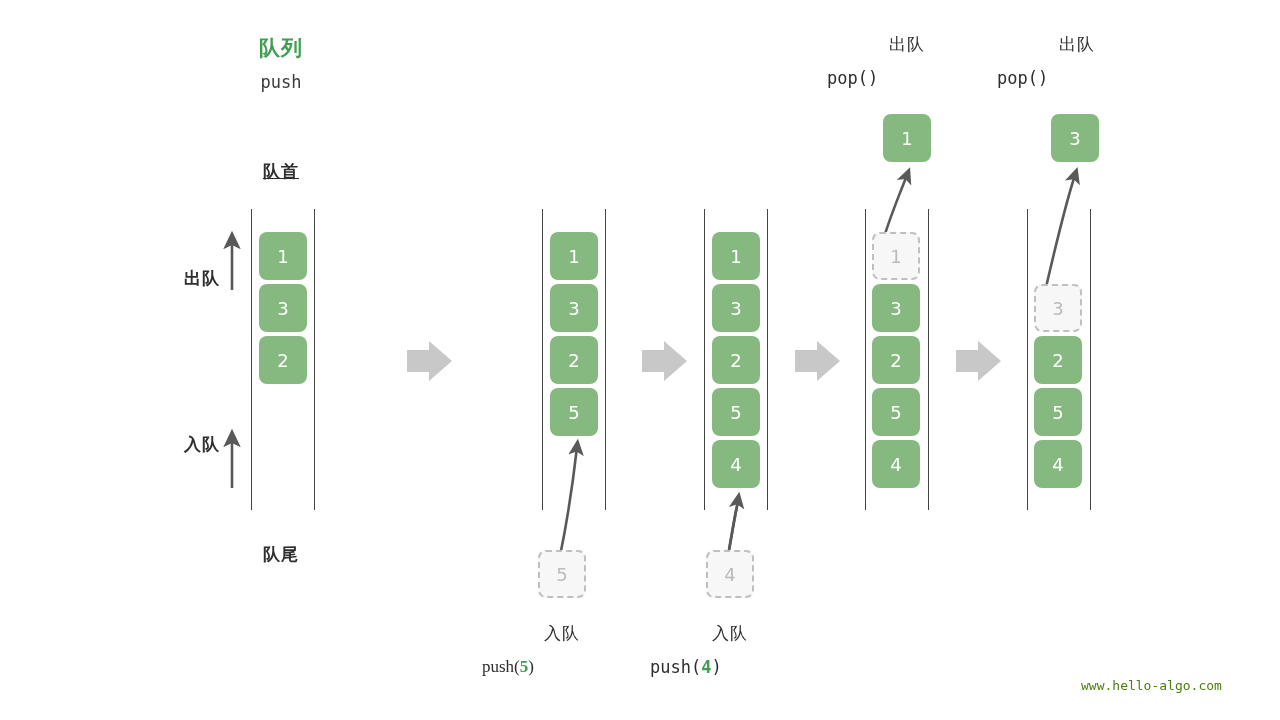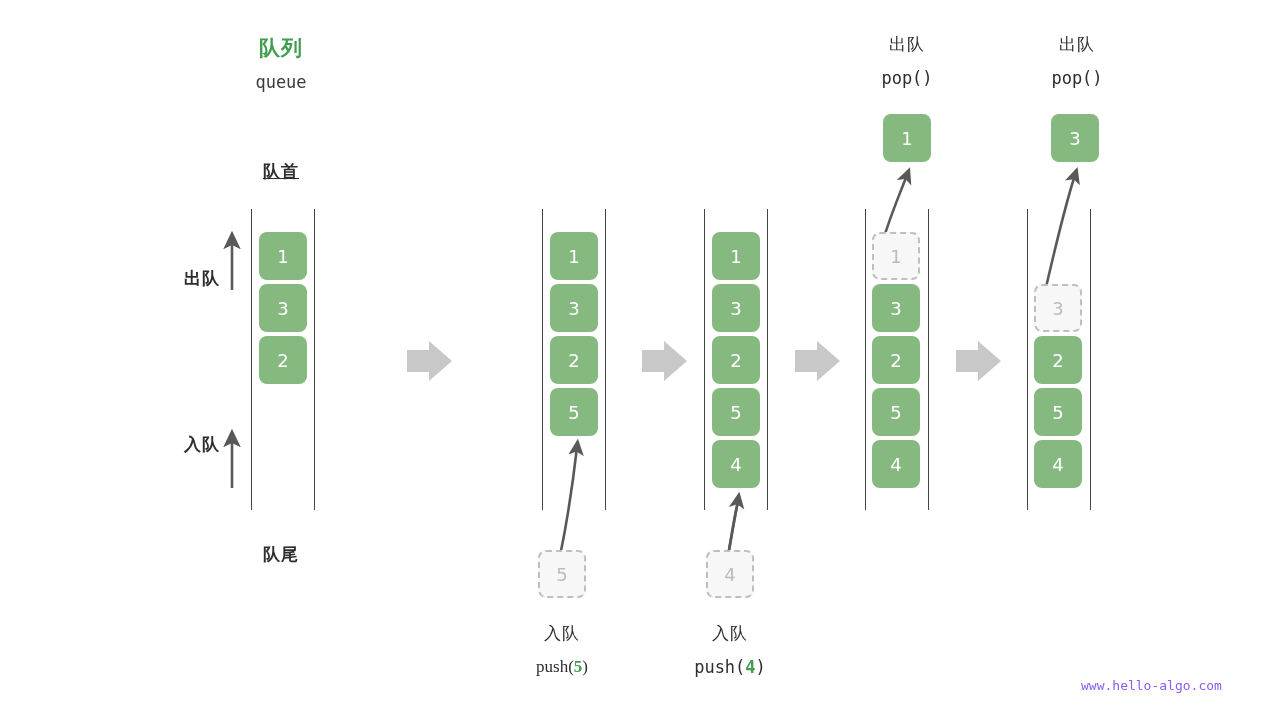--- a/index.html
+++ b/index.html
@@ -26,26 +26,26 @@
   }
   .label-bold{
     font-size:17px;font-weight:bold;color:#2e2e2e;
     text-align:center;white-space:nowrap;letter-spacing:1px;
   }
   .op-cn{
     font-size:17px;color:#2e2e2e;text-align:center;white-space:nowrap;
     letter-spacing:1px;
   }
   .op-code{
-    font-size:17px;color:#2e2e2e;text-align:center;white-space:nowrap;
+    font-size:17px;color:#2e2e2e;text-align:left;white-space:nowrap;
     font-family:"DejaVu Sans Mono","Liberation Mono",monospace;
   }
   .op-code .arg{color:#3f9e50;font-weight:bold;}
   .watermark{
-    font-size:13px;color:#8b5cf6;white-space:nowrap;
+    font-size:13px;color:#4d7c0f;white-space:nowrap;
     font-family:"DejaVu Sans Mono","Liberation Mono",monospace;
   }
 
   
   .rail{
     position:absolute;width:1px;background:#444444;
   }
 
   
   .cell{
@@ -115,21 +115,21 @@
     </g>
     <g>
       <path d="M780,350 L802,350 L802,341 L825,361 L802,381 L802,372 L780,372 Z" fill="#c8c8c8"></path>
     </g>
     <g>
       <path d="M941,350 L963,350 L963,341 L986,361 L963,381 L963,372 L941,372 Z" fill="#c8c8c8"></path>
     </g>
   </svg>
 
   <div class="abs title-cn" style="left:186px;top:34px;width:160px;">队列</div>
-  <div class="abs title-en" style="left:186px;top:72px;width:160px;">queue</div>
+  <div class="abs title-en" style="left:186px;top:72px;width:160px;">push</div>
 
   <div class="abs label-bold" style="left:186px;top:160px;width:160px;text-decoration:underline;">队首</div>
   <div class="abs label-bold" style="left:186px;top:543px;width:160px;">队尾</div>
 
   <div class="abs label-bold" style="left:145px;top:267px;width:60px;text-align:right;">出队</div>
   <div class="abs label-bold" style="left:145px;top:433px;width:60px;text-align:right;">入队</div>
 
   <div class="rail" style="left:236px;top:209px;height:301px;"></div>
   <div class="rail" style="left:299px;top:209px;height:301px;"></div>
 

